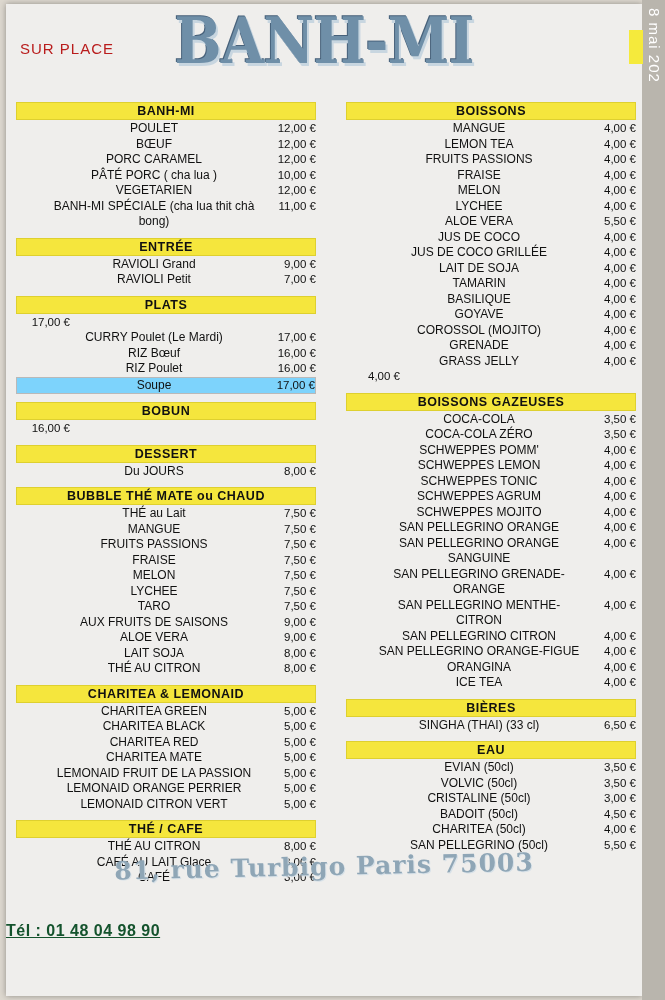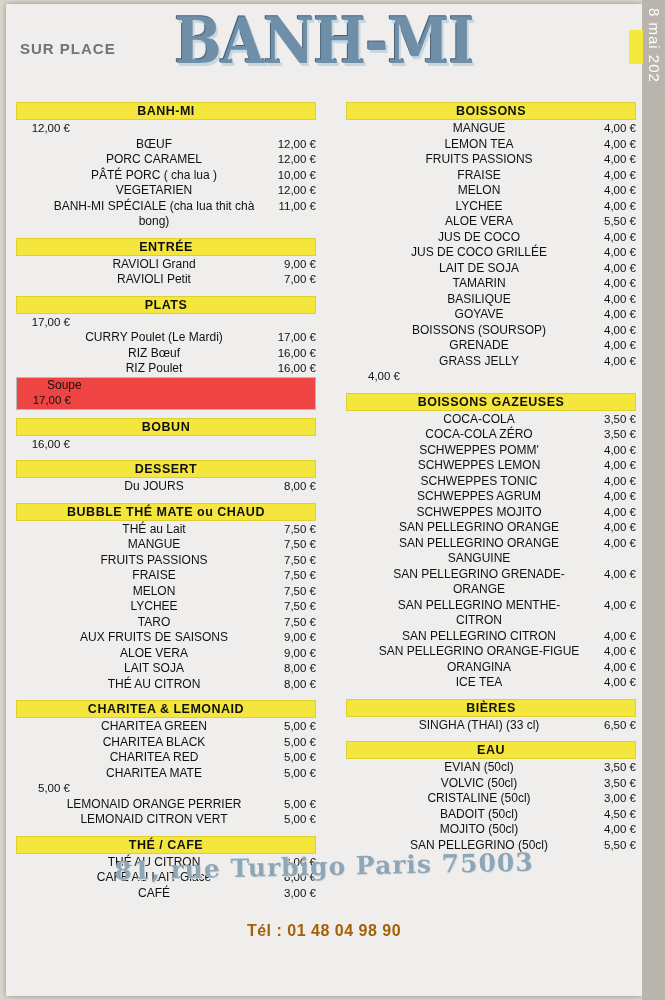--- a/index.html
+++ b/index.html
@@ -36,21 +36,21 @@
   }
   #edge-swatch{
     position:absolute;
     right:22px; top:30px; width:14px; height:34px;
     background:#f5ea3c;
   }
 
   
   .sur-place{
     position:absolute; left:14px; top:36px;
-    font-size:15px; font-weight:bold; letter-spacing:1px; color:#737373;
+    font-size:15px; font-weight:normal; letter-spacing:1px; color:#b91c1c;
   }
   .logo{
     position:absolute; left:0; top:4px; width:636px;
     text-align:center;
     font-family:"DejaVu Serif", serif;
     font-size:56px;
     font-weight:bold;
     letter-spacing:-1px;
     color:#6f8fa8;
     text-shadow:2px 2px 0 #c8d6e0, -1px -1px 0 #47617a;
@@ -77,54 +77,55 @@
     display:flex;
     align-items:baseline;
     font-size:12px;
     line-height:15.5px;
     color:#111;
   }
   .row .nm{flex:1; text-align:center; padding-left:30px;}
   .row .pr{width:54px; text-align:right; font-size:11.5px;}
   .row.box{
     border:1px solid #b9b9b9;
-    background:#ef4444;
-    flex-direction:column;
+    background:#7dd3fc;
   }
   .spacer{height:6px;}
 
   
   .address{
     position:absolute; left:0; top:848px; width:636px;
     text-align:center;
     font-family:"DejaVu Serif", serif;
     font-weight:bold;
     font-size:25px;
     color:#8fa6b6;
     text-shadow:1px 1px 0 #d7e1e8;
     letter-spacing:1px;
     transform:rotate(-1.2deg);
   }
   .tel{
     position:absolute; left:0; top:918px; width:636px;
-    text-align:center;
-    font-size:16px; font-weight:bold; color:#a16207;
+    text-align:left;
+    font-size:16px; font-weight:bold; color:#14532d;
     letter-spacing:.5px;
+    text-decoration:underline;
   }
 </style>
 </head>
 <body>
 
 <div id="menu-sheet">
   <div class="sur-place">SUR PLACE</div>
   <div class="logo">BANH-MI</div>
 
   <div class="col col-left" id="left-column">
       <div class="band">BANH-MI</div>
       <div class="row">
+        <span class="nm">POULET</span>
         <span class="pr">12,00 €</span>
       </div>
       <div class="row">
         <span class="nm">BŒUF</span>
         <span class="pr">12,00 €</span>
       </div>
       <div class="row">
         <span class="nm">PORC CARAMEL</span>
         <span class="pr">12,00 €</span>
       </div>
@@ -240,20 +241,21 @@
       </div>
       <div class="row">
         <span class="nm">CHARITEA RED</span>
         <span class="pr">5,00 €</span>
       </div>
       <div class="row">
         <span class="nm">CHARITEA MATE</span>
         <span class="pr">5,00 €</span>
       </div>
       <div class="row">
+        <span class="nm">LEMONAID FRUIT DE LA PASSION</span>
         <span class="pr">5,00 €</span>
       </div>
       <div class="row">
         <span class="nm">LEMONAID ORANGE PERRIER</span>
         <span class="pr">5,00 €</span>
       </div>
       <div class="row">
         <span class="nm">LEMONAID CITRON VERT</span>
         <span class="pr">5,00 €</span>
       </div>
@@ -321,21 +323,21 @@
       </div>
       <div class="row">
         <span class="nm">BASILIQUE</span>
         <span class="pr">4,00 €</span>
       </div>
       <div class="row">
         <span class="nm">GOYAVE</span>
         <span class="pr">4,00 €</span>
       </div>
       <div class="row">
-        <span class="nm">BOISSONS (SOURSOP)</span>
+        <span class="nm">COROSSOL (MOJITO)</span>
         <span class="pr">4,00 €</span>
       </div>
       <div class="row">
         <span class="nm">GRENADE</span>
         <span class="pr">4,00 €</span>
       </div>
       <div class="row">
         <span class="nm">GRASS JELLY</span>
         <span class="pr">4,00 €</span>
       </div>
@@ -422,21 +424,21 @@
       </div>
       <div class="row">
         <span class="nm">CRISTALINE (50cl)</span>
         <span class="pr">3,00 €</span>
       </div>
       <div class="row">
         <span class="nm">BADOIT (50cl)</span>
         <span class="pr">4,50 €</span>
       </div>
       <div class="row">
-        <span class="nm">MOJITO (50cl)</span>
+        <span class="nm">CHARITEA (50cl)</span>
         <span class="pr">4,00 €</span>
       </div>
       <div class="row">
         <span class="nm">SAN PELLEGRINO (50cl)</span>
         <span class="pr">5,50 €</span>
       </div>
       <div class="spacer"></div>
     </div>
 
   <div class="address">81, rue Turbigo  Paris 75003</div>

